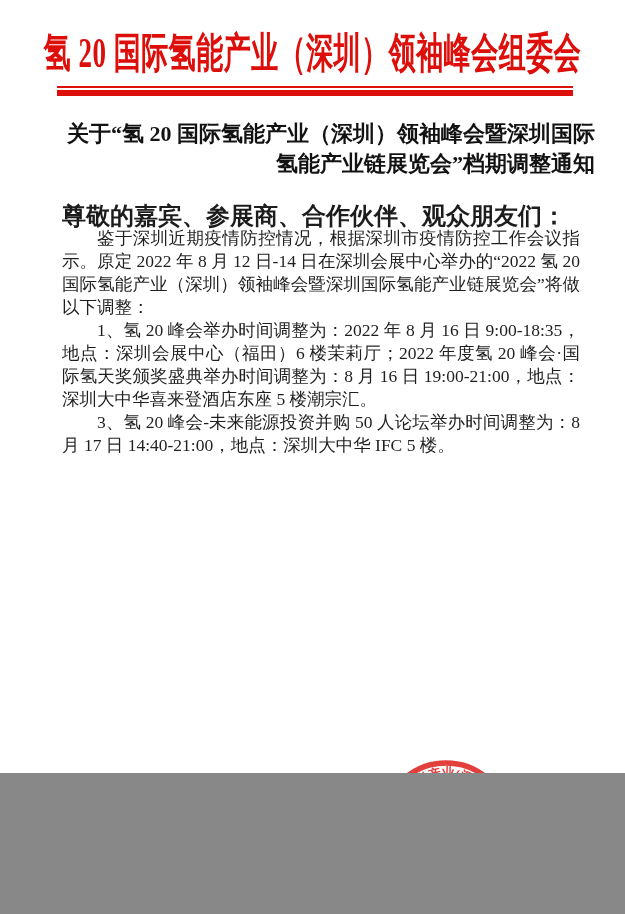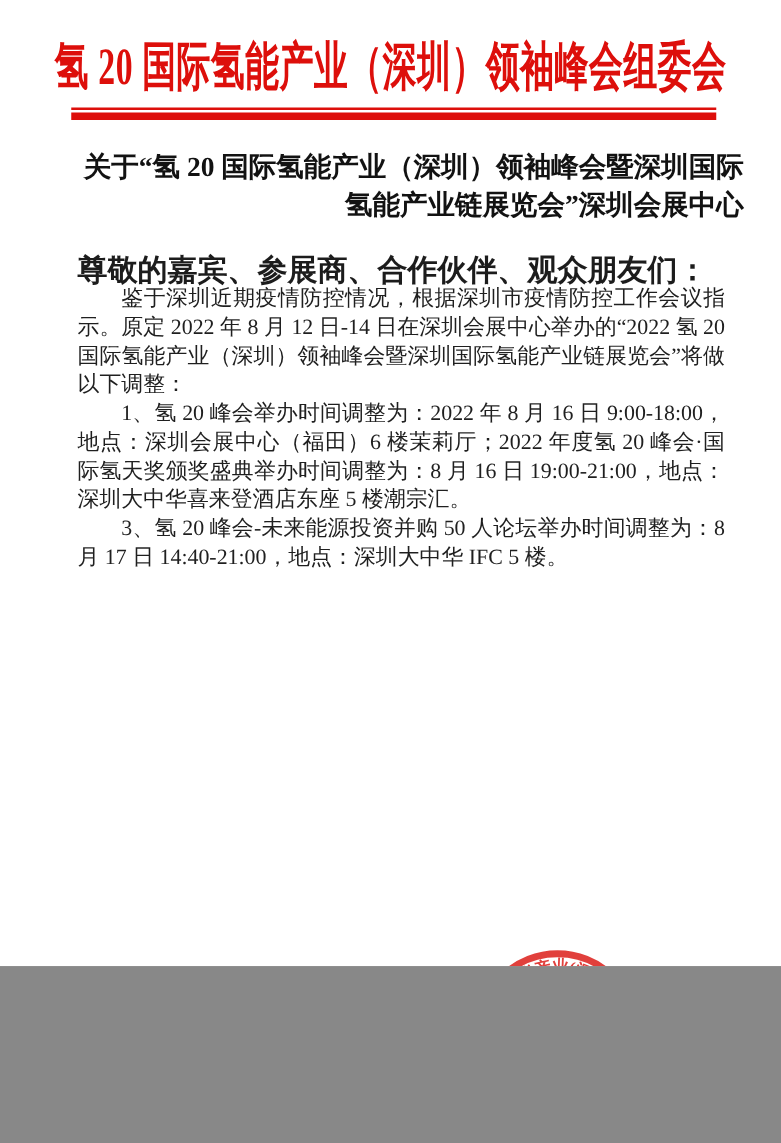--- a/index.html
+++ b/index.html
@@ -57,28 +57,28 @@
   <div class="org-name">氢 20  国际氢能产业（深圳）领袖峰会组委会</div>
 
   <div class="rule">
     <div class="rule-thin"></div>
     <div class="rule-gap"></div>
     <div class="rule-thick"></div>
   </div>
 
   <h1 class="doc-title">
     <span>关于“氢 20 国际氢能产业（深圳）领袖峰会暨深圳国际</span>
-    <span>氢能产业链展览会”深圳会展中心</span>
+    <span>氢能产业链展览会”档期调整通知</span>
   </h1>
 
   <p class="salutation">尊敬的嘉宾、参展商、合作伙伴、观众朋友们：</p>
 
   <div class="body-text">
     <p>鉴于深圳近期疫情防控情况，根据深圳市疫情防控工作会议指示。原定 2022 年 8 月 12 日-14 日在深圳会展中心举办的“2022 氢 20 国际氢能产业（深圳）领袖峰会暨深圳国际氢能产业链展览会”将做以下调整：</p>
-    <p>1、氢 20 峰会举办时间调整为：2022 年 8 月 16 日 9:00-18:00，地点：深圳会展中心（福田）6 楼茉莉厅；2022 年度氢 20 峰会·国际氢天奖颁奖盛典举办时间调整为：8 月 16 日 19:00-21:00，地点：深圳大中华喜来登酒店东座 5 楼潮宗汇。</p>
+    <p>1、氢 20 峰会举办时间调整为：2022 年 8 月 16 日 9:00-18:35，地点：深圳会展中心（福田）6 楼茉莉厅；2022 年度氢 20 峰会·国际氢天奖颁奖盛典举办时间调整为：8 月 16 日 19:00-21:00，地点：深圳大中华喜来登酒店东座 5 楼潮宗汇。</p>
     <p>3、氢 20 峰会-未来能源投资并购 50 人论坛举办时间调整为：8 月 17 日 14:40-21:00，地点：深圳大中华 IFC 5 楼。</p>
   </div>
 
   <div class="sig-org">氢 20 峰会组委会</div>
   <div class="sig-date">峰会举办时间调整为</div>
 
   <div class="seal">
     <svg viewBox="0 0 140 140" xmlns="http://www.w3.org/2000/svg">
       <defs>
         <path id="sealArc" d="M 27.5 93.5 A 49 49 0 1 1 112.5 93.5" fill="none"></path>

